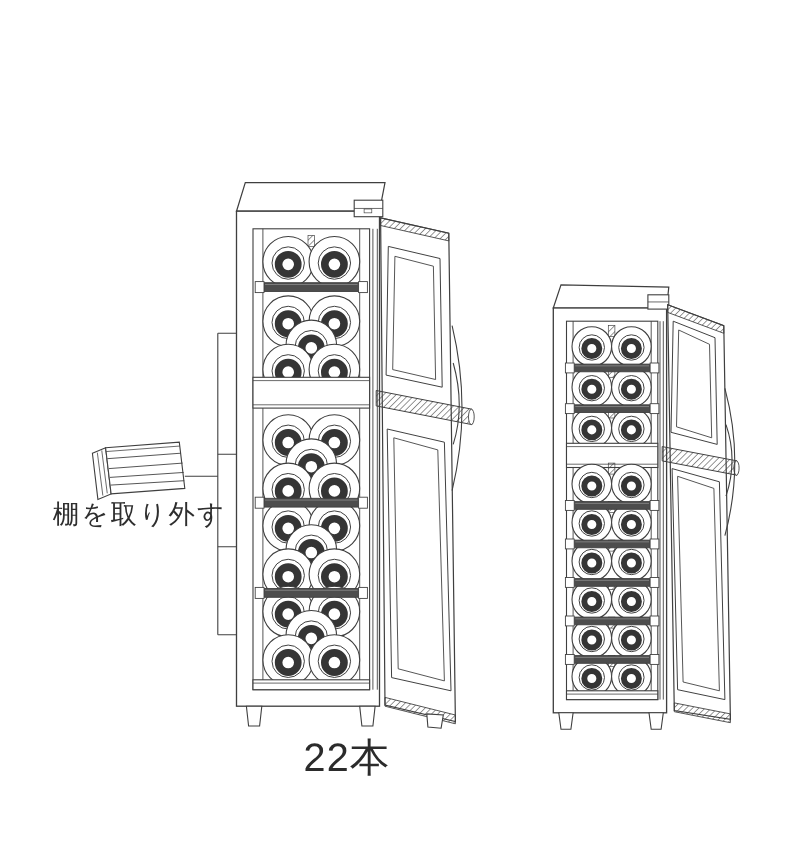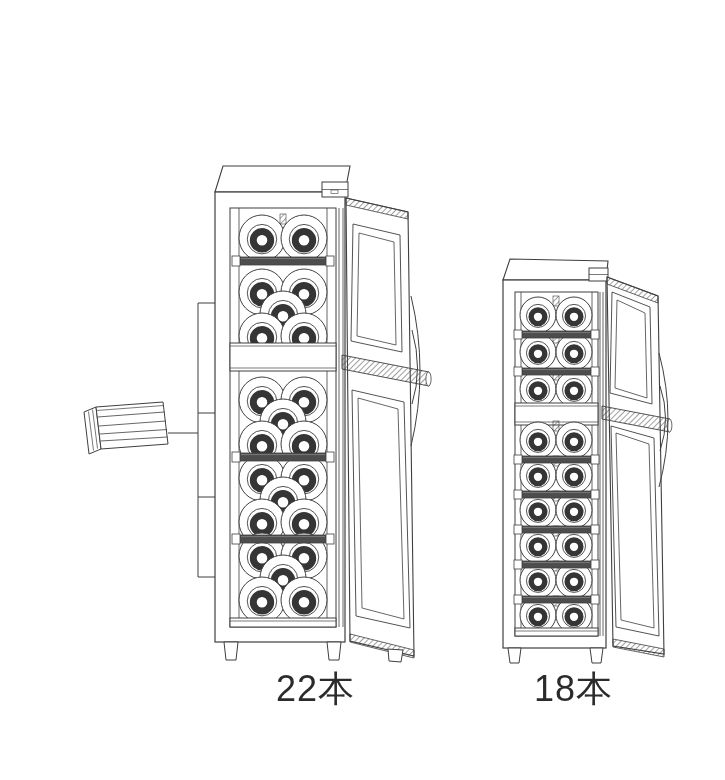--- a/index.html
+++ b/index.html
@@ -287,17 +287,17 @@
         <path d="M602,406L670,419L670,432L602,419Z" fill="url(#hatch)" stroke="#3f3f3f" stroke-width="0.9"></path>
         <ellipse cx="669.5" cy="425.5" rx="2.4" ry="6.5" fill="#fff" stroke="#3f3f3f" stroke-width="0.8"></ellipse>
         <path d="M611,426L654,438L659,636L616,627Z" fill="none" stroke="#3f3f3f" stroke-width="0.9"></path>
         <path d="M616,433L649,444L654,628L621,620Z" fill="none" stroke="#3f3f3f" stroke-width="0.8"></path>
         <path d="M613,639L664,649L664,657L613,647Z" fill="url(#hatch)" stroke="#3f3f3f" stroke-width="0.8"></path>
         <path d="M659,353 Q677,420 659,487" fill="none" stroke="#3f3f3f" stroke-width="1"></path>
         <path d="M660,386 Q671,418 660,451" fill="none" stroke="#3f3f3f" stroke-width="1"></path>
       </g>
   </svg>
 
+  <div class="diagram-label label-annotation">棚を取り外す</div>
 
   <div class="diagram-label label-capacity label-cap-left">22本</div>
 
-  <div class="diagram-label label-capacity label-cap-right">18本</div>
 </div>
 
 </body></html>

